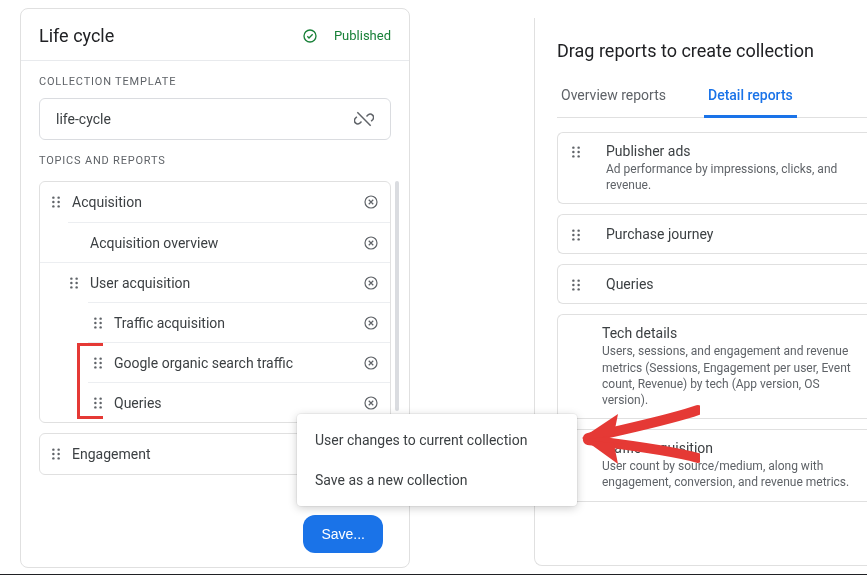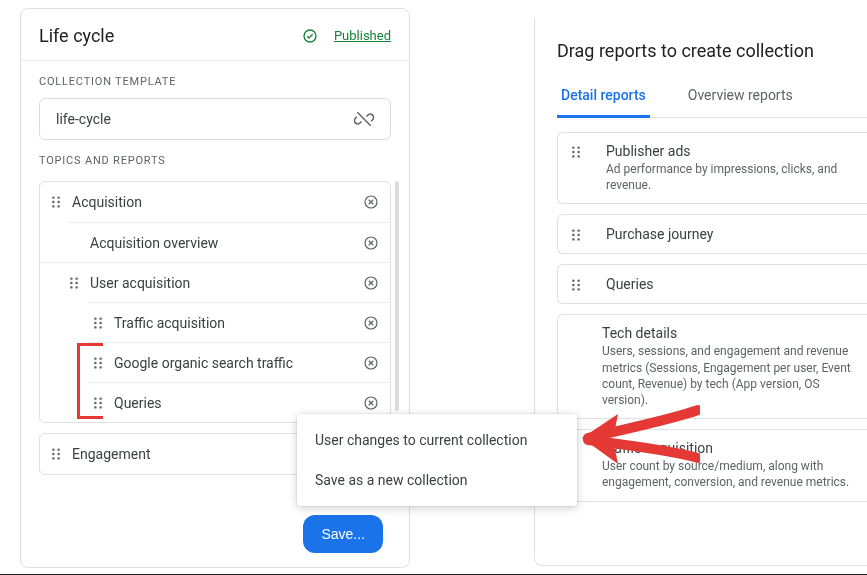--- a/index.html
+++ b/index.html
@@ -26,21 +26,21 @@
     background: #fff;
     overflow: hidden;
   }
   .pl-header {
     display: flex;
     align-items: center;
     justify-content: space-between;
     padding: 16px 18px 14px 18px;
   }
   .pl-title { font-size: 18px; font-weight: 400; color: #202124; }
-  .pub-badge { display: flex; align-items: center; gap: 16px; color: #188038; font-size: 13px; text-decoration: underline; }
+  .pub-badge { display: flex; align-items: center; gap: 16px; color: #188038; font-size: 13px; }
   .hr { height: 1px; background: #e8eaed; margin: 0; }
   .section-label {
     font-size: 11px;
     letter-spacing: .8px;
     color: #5f6368;
     padding: 14px 18px 6px 18px;
   }
   .template-input {
     margin: 4px 18px 0 18px;
     height: 42px;
@@ -359,22 +359,22 @@
     <path d="M118 58 C 90 50, 40 44, 8 40" stroke-width="10" fill="none" stroke-linecap="round"></path>
     <path d="M2 38 L38 14 L34 34 L44 34 L2 40 L44 44 L34 44 L38 64 Z" stroke-width="0"></path>
   </g>
 </svg>
 
 <div class="panel-right">
   <div class="pr-title">Drag reports to create collection</div>
 
 
   <div class="tabs">
+    <div class="tab">Overview reports</div>
     <div class="tab active">Detail reports</div>
-    <div class="tab">Overview reports</div>
   </div>
 
   <div>
     <div class="rcard">
       <span class="drag">
           <svg viewBox="0 0 12 16">
             <g fill="#5f6368">
               <circle cx="3" cy="3" r="1.4"></circle>
               <circle cx="9" cy="3" r="1.4"></circle>
               <circle cx="3" cy="8" r="1.4"></circle>

